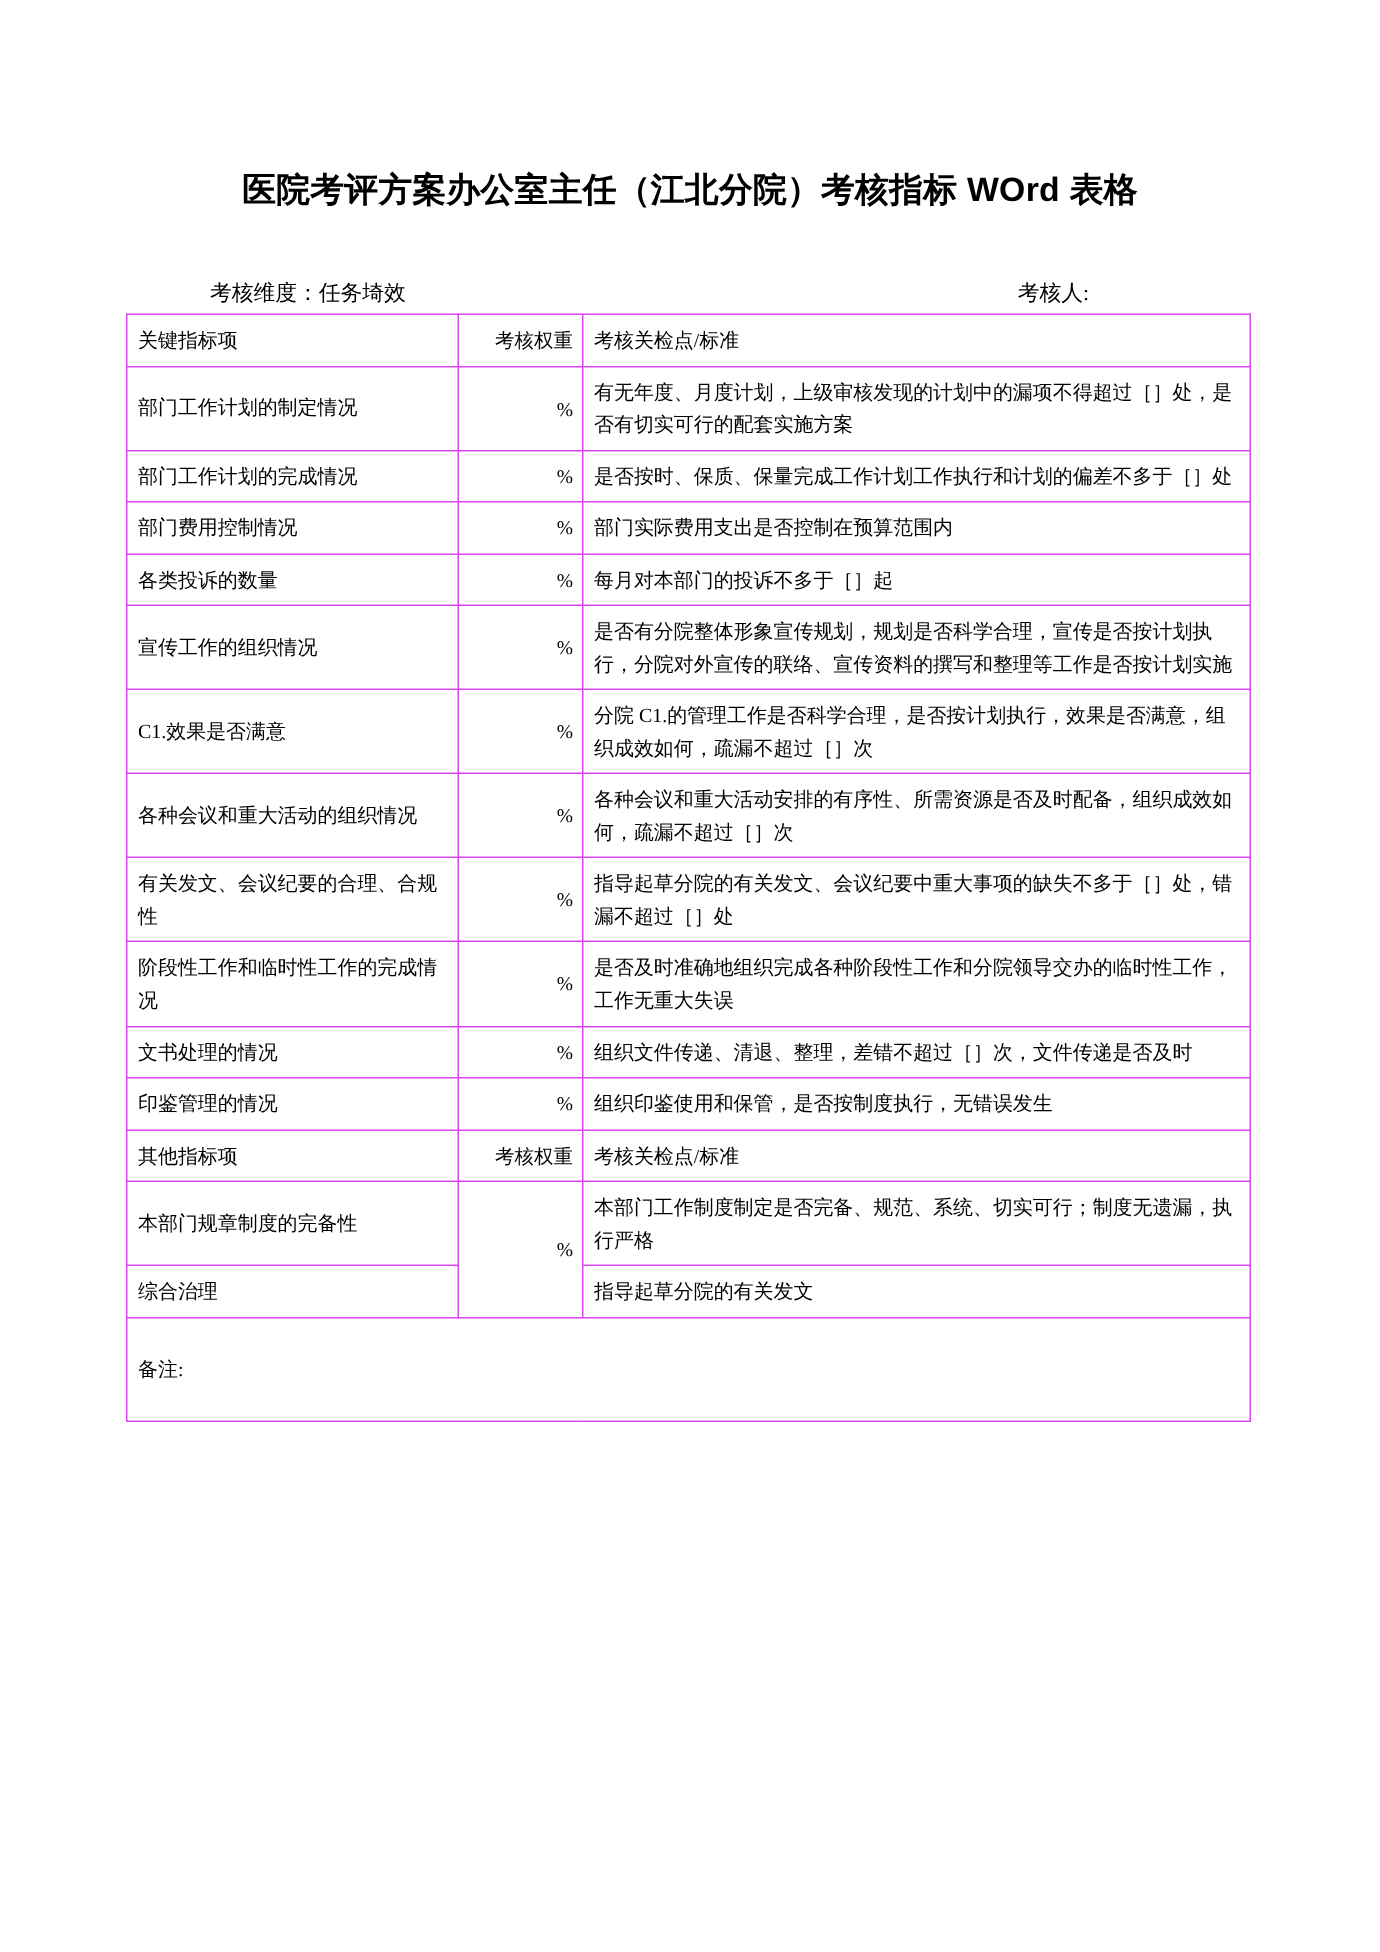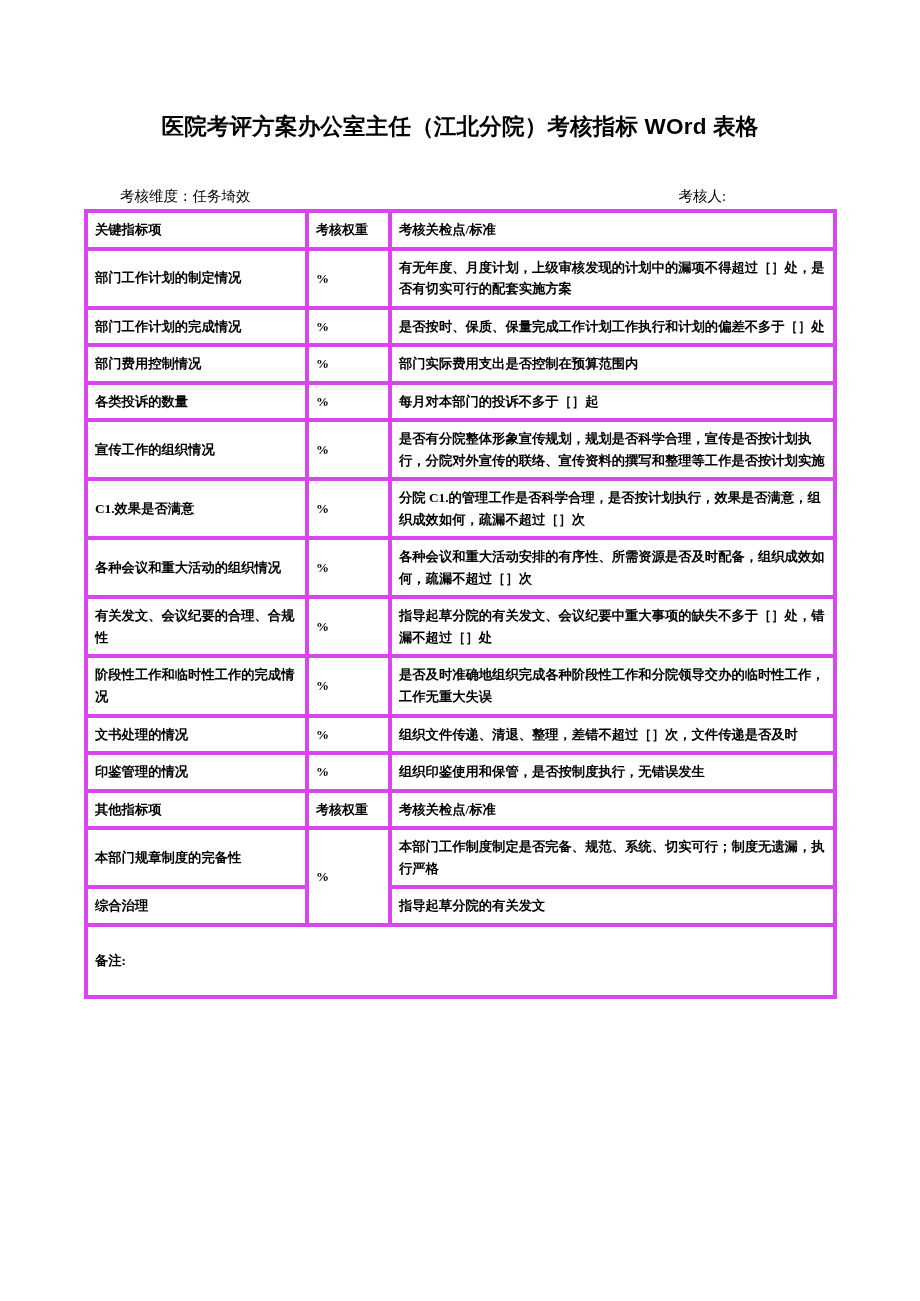--- a/index.html
+++ b/index.html
@@ -44,50 +44,49 @@
     left: 84px;
     top: 183px;
     width: 748px;
     height: 22px;
     display: flex;
     align-items: flex-end;
     font-size: 14.5px;
     line-height: 1.2;
   }
   .meta-dimension {
-    margin-left: 36px;
+    margin-left: 56px;
   }
   .meta-assessor {
     margin-left: auto;
     margin-right: 106px;
   }
 
   table.kpi {
     position: absolute;
     left: 84px;
     top: 209px;
     width: 749px;
     border-collapse: collapse;
     table-layout: fixed;
     font-size: 13.3px;
     line-height: 1.62;
   }
   table.kpi td {
-    border: 4px solid #d946ef;
+    border: 1px solid #d946ef;
     padding: 6px 6px 6px 7px;
     vertical-align: middle;
     word-break: break-all;
-    font-weight: bold;
   }
   .col-item  { width: 221px; }
   .col-weight{ width: 83px; text-align: center; }
   .col-std   { width: 445px; }
 
   td.weight-cell {
-    text-align: left;
+    text-align: right;
     vertical-align: middle;
     font-size: 13px;
   }
 
   .hdr td { padding-top: 7px; padding-bottom: 7px; }
 
   td.remark-cell {
     height: 56px;
     vertical-align: top;
     padding-top: 9px;

